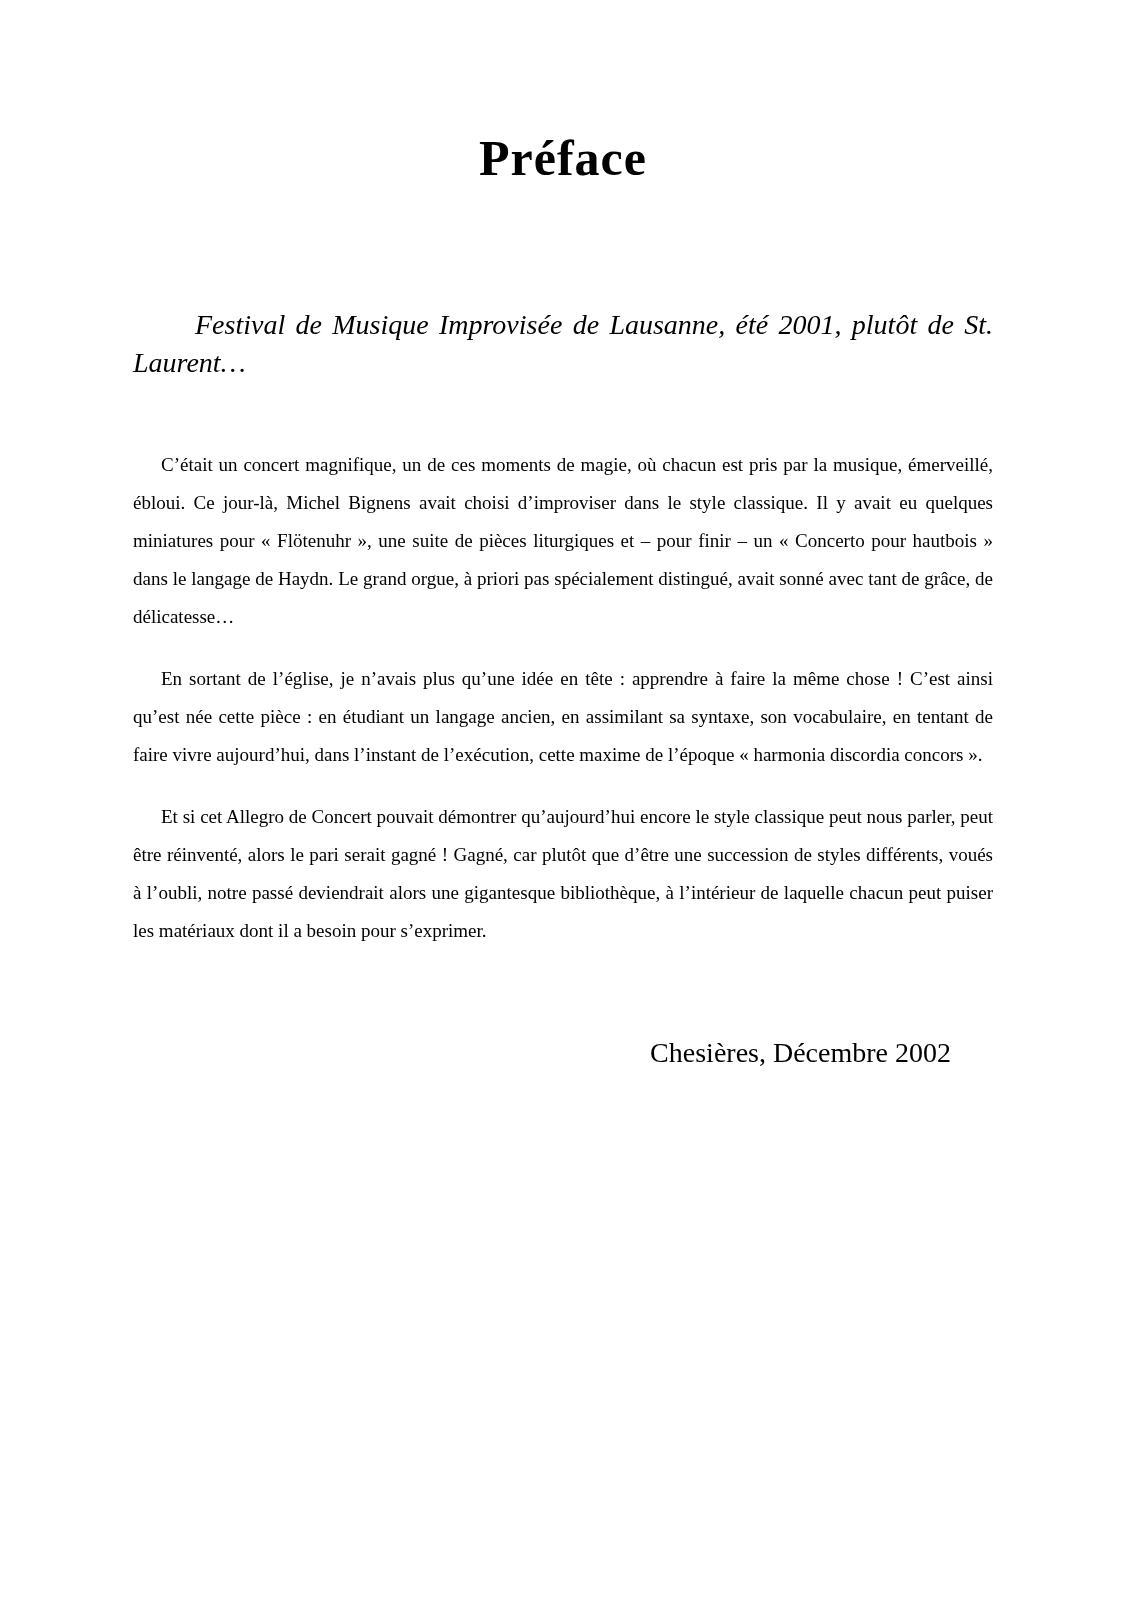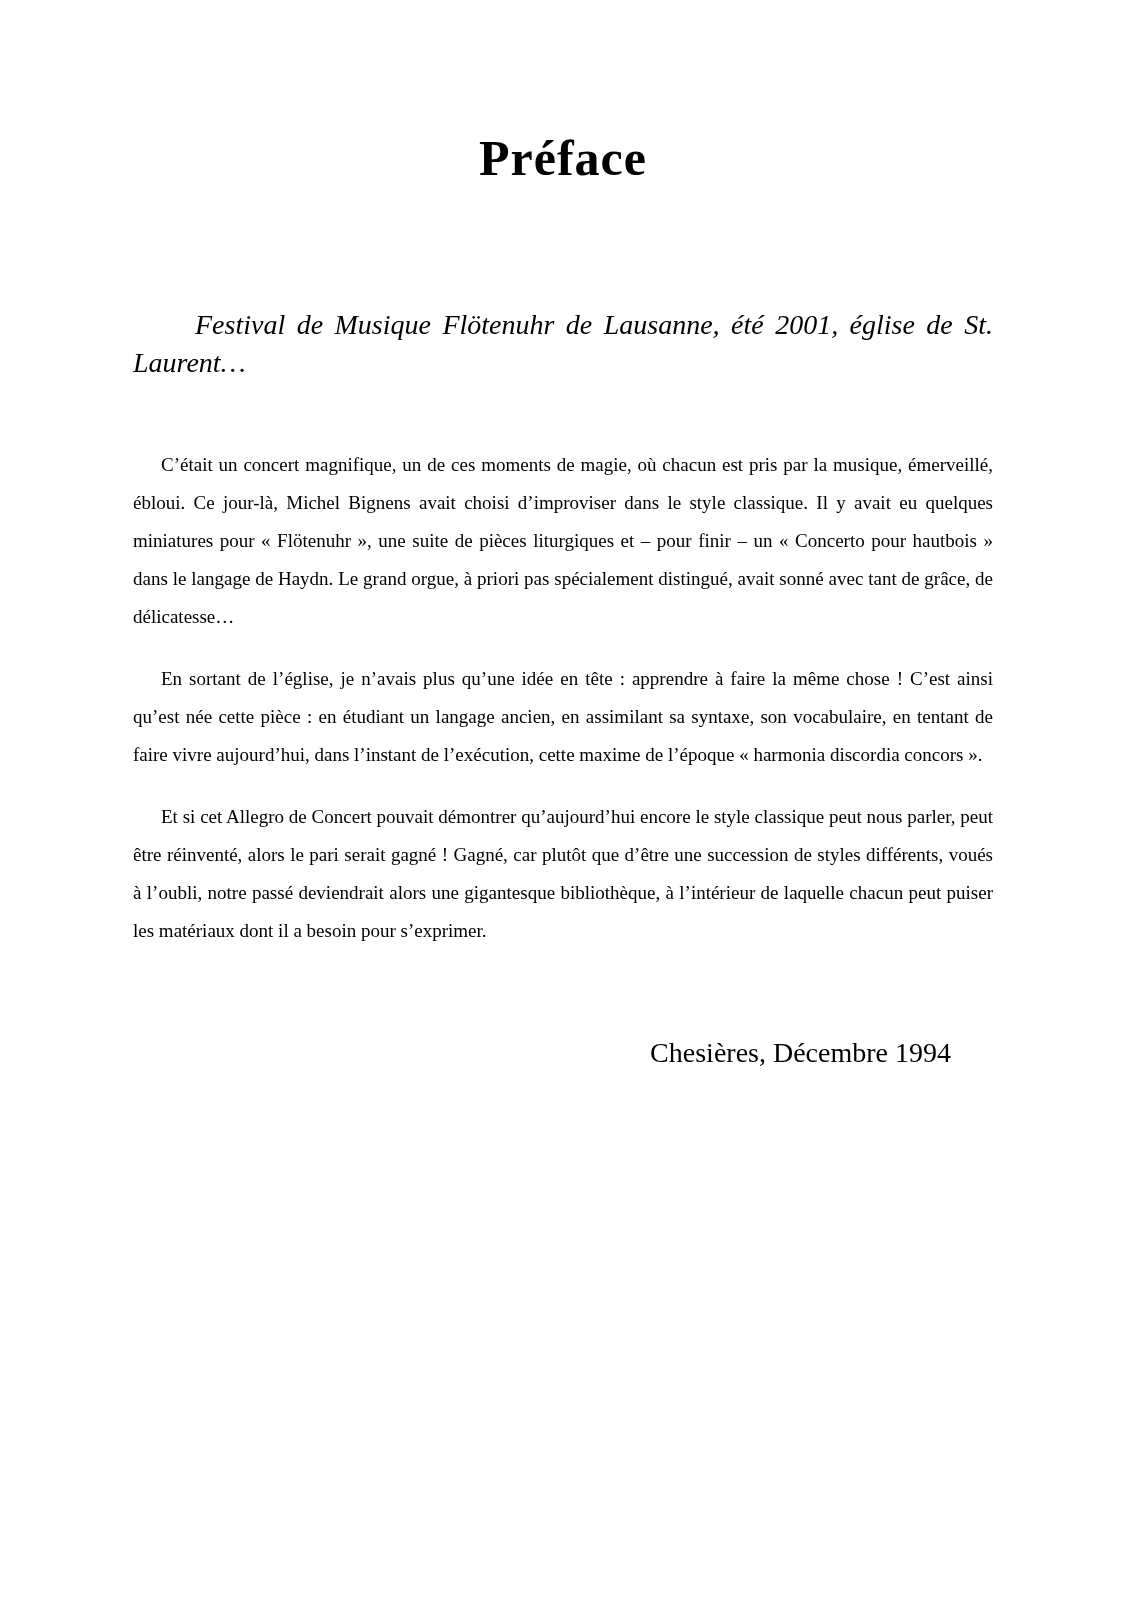--- a/index.html
+++ b/index.html
@@ -53,22 +53,22 @@
     text-align: right;
     padding-right: 42px;
   }
 </style>
 </head>
 <body>
 
 <div class="page">
   <h1 class="doc-title">Préface</h1>
 
-  <p class="epigraph">Festival de Musique Flötenuhr de Lausanne, été 2001, église de St. Laurent…</p>
+  <p class="epigraph">Festival de Musique Improvisée de Lausanne, été 2001, plutôt de St. Laurent…</p>
 
   <p class="body-paragraph first">C’était un concert magnifique, un de ces moments de magie, où chacun est pris par la musique, émerveillé, ébloui. Ce jour-là, Michel Bignens avait choisi d’improviser dans le style classique. Il y avait eu quelques miniatures pour «&nbsp;Flötenuhr&nbsp;», une suite de pièces liturgiques et – pour finir – un «&nbsp;Concerto pour hautbois&nbsp;» dans le langage de Haydn. Le grand orgue, à priori pas spécialement distingué, avait sonné avec tant de grâce, de délicatesse…</p>
 
   <p class="body-paragraph">En sortant de l’église, je n’avais plus qu’une idée en tête&nbsp;: apprendre à faire la même chose&nbsp;! C’est ainsi qu’est née cette pièce&nbsp;: en étudiant un langage ancien, en assimilant sa syntaxe, son vocabulaire, en tentant de faire vivre aujourd’hui, dans l’instant de l’exécution, cette maxime de l’époque «&nbsp;harmonia discordia concors&nbsp;».</p>
 
   <p class="body-paragraph">Et si cet Allegro de Concert pouvait démontrer qu’aujourd’hui encore le style classique peut nous parler, peut être réinventé, alors le pari serait gagné&nbsp;! Gagné, car plutôt que d’être une succession de styles différents, voués à l’oubli, notre passé deviendrait alors une gigantesque bibliothèque, à l’intérieur de laquelle chacun peut puiser les matériaux dont il a besoin pour s’exprimer.</p>
 
-  <p class="signature">Chesières, Décembre 1994</p>
+  <p class="signature">Chesières, Décembre 2002</p>
 </div>
 
 </body></html>

